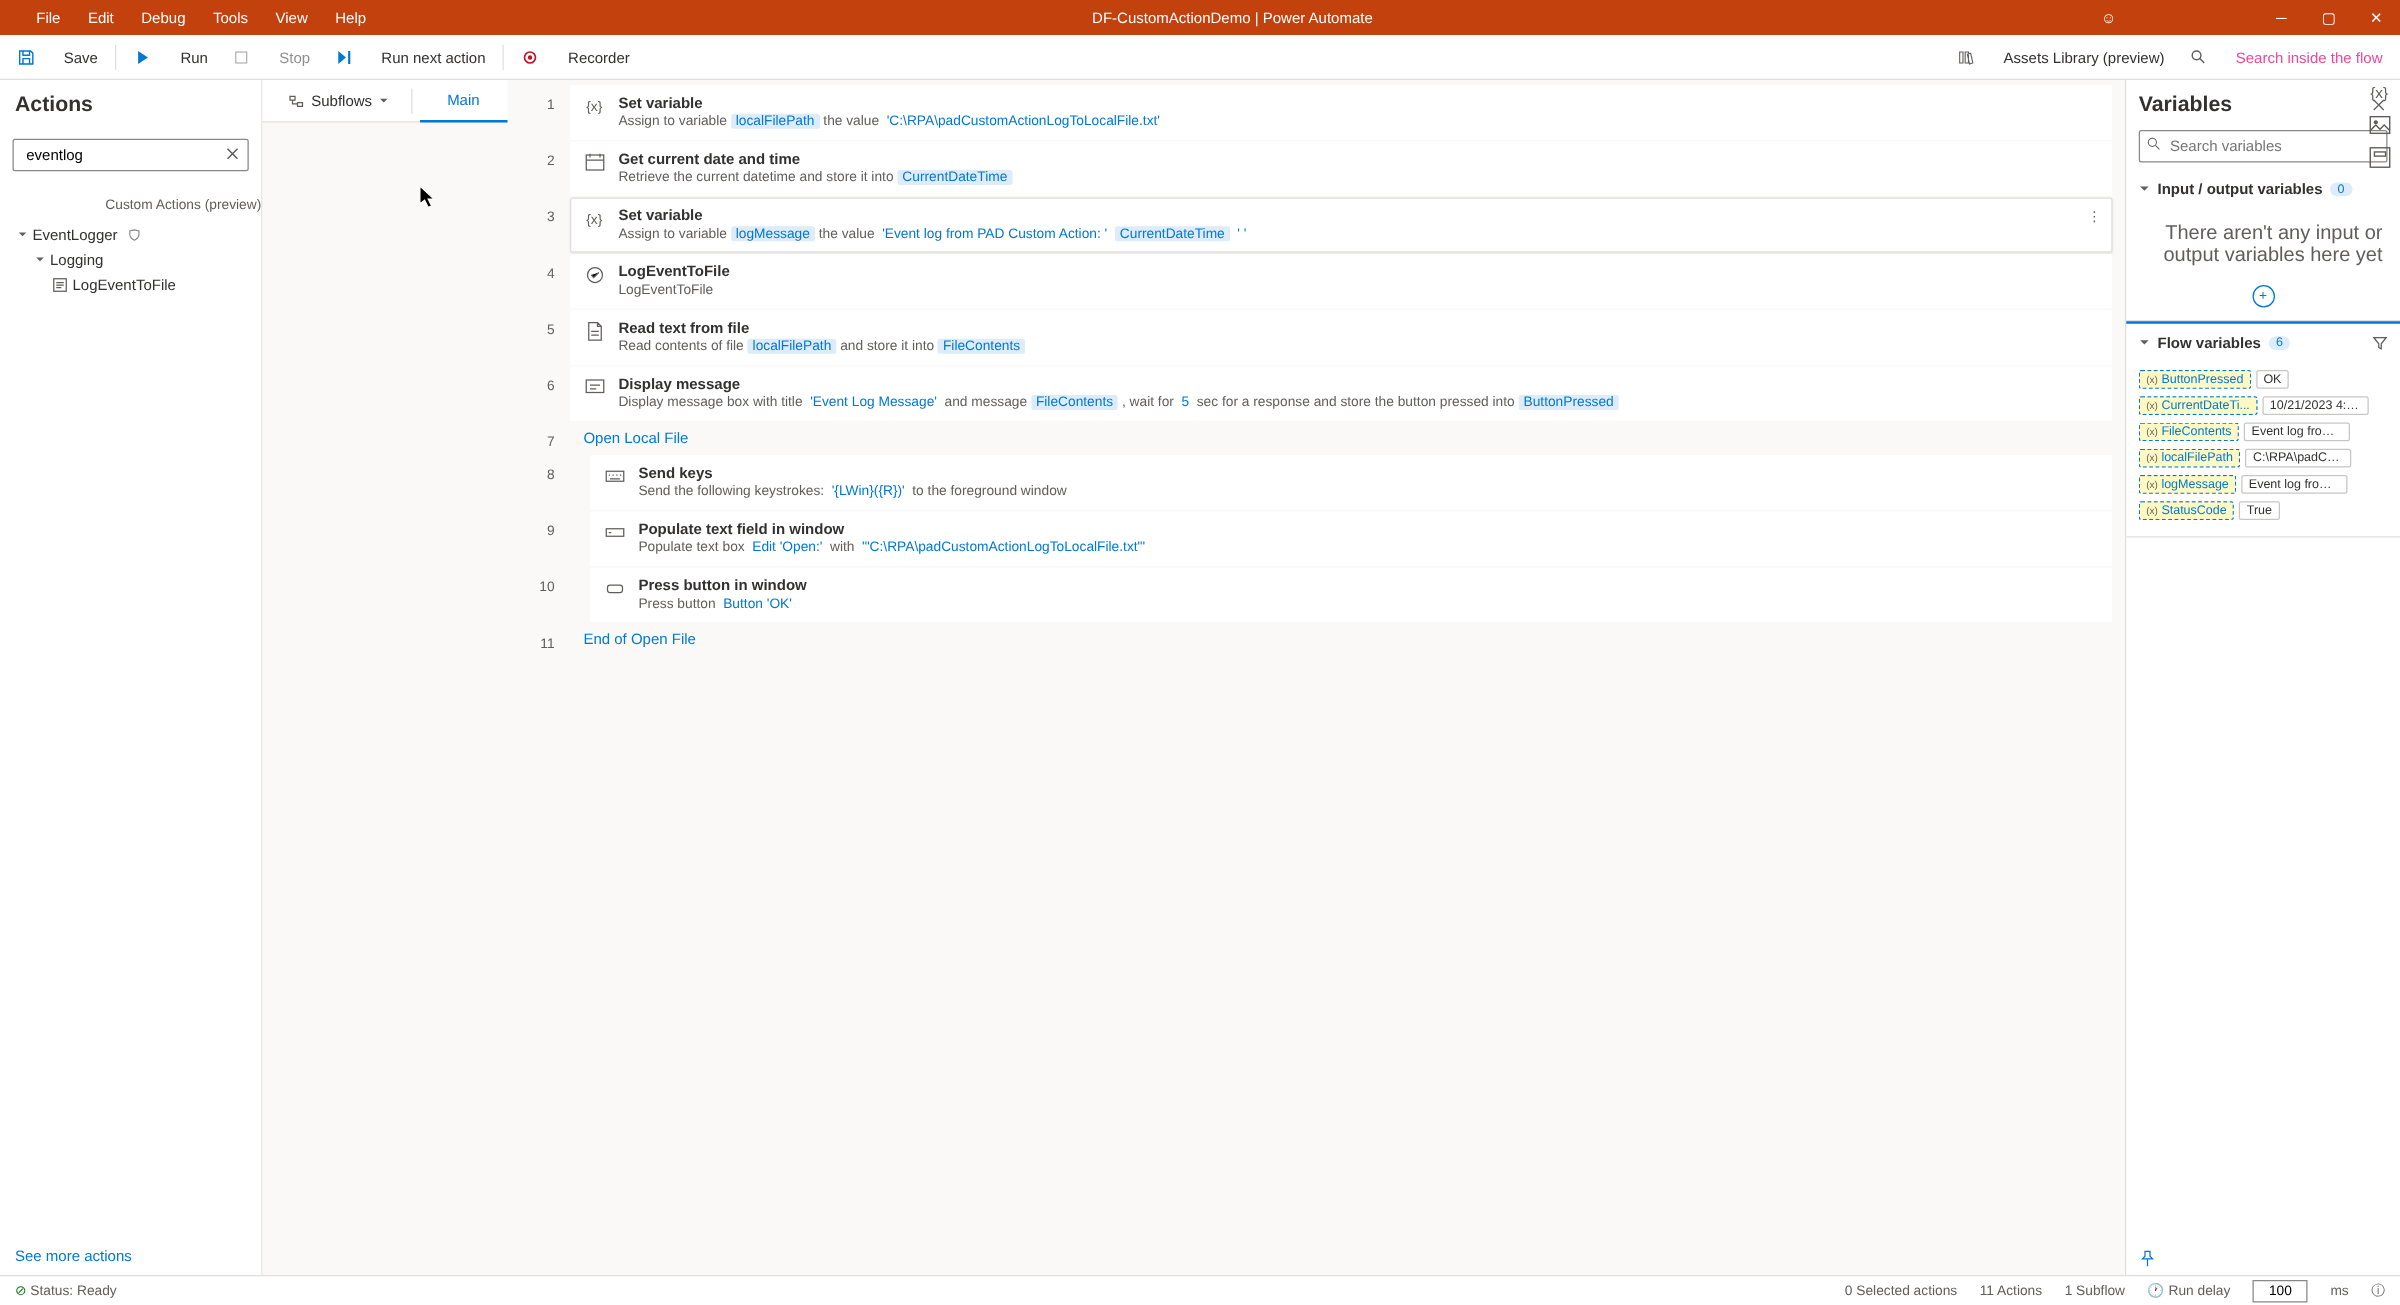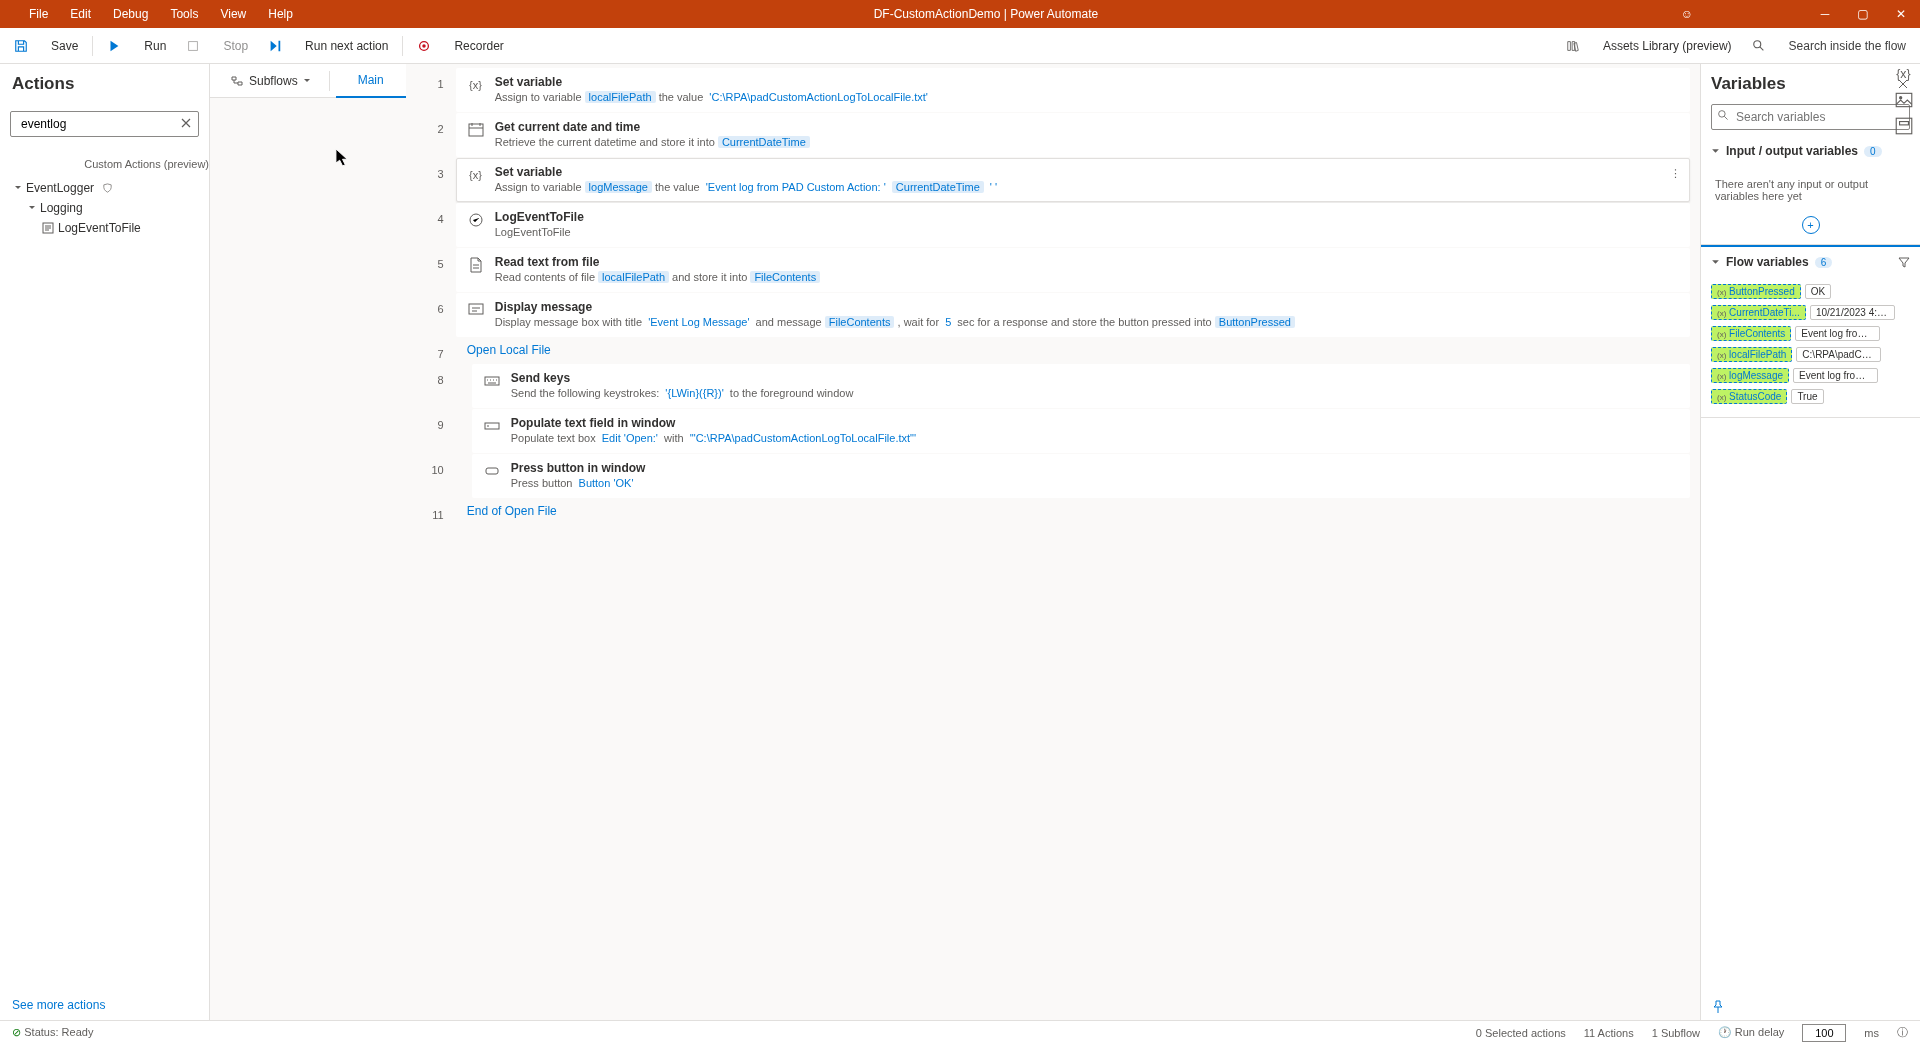--- a/index.html
+++ b/index.html
@@ -49,24 +49,24 @@
 .cstep .sbody{background:transparent;padding:4px 10px}
 .cstep .stit{font-weight:normal;color:#0078d4}
 .rpanel{width:220px;background:#fff;border-left:1px solid #e1dfdd;display:flex;flex-direction:column}
 .rhead{display:flex;align-items:center;padding:10px 10px 4px}
 .rhead h2{font-size:17px;font-weight:600;flex:1}
 .rx{width:14px;cursor:pointer;color:#605e5c}
 .vsect{border-bottom:1px solid #e1dfdd}
 .vshead{display:flex;align-items:center;padding:8px 10px;font-size:12px;font-weight:600;gap:6px;cursor:pointer}
 .badge{background:#deecf9;color:#0078d4;border-radius:8px;padding:0 6px;font-size:10px;font-weight:normal}
 .vsbody{padding:4px 10px 10px}
-.empty{text-align:left;font-size:11px;color:#605e5c;padding:8px 4px}
+.empty{text-align:right;font-size:16px;color:#605e5c;padding:8px 4px}
 .plus{width:18px;height:18px;border:1px solid #0078d4;border-radius:50%;color:#0078d4;display:inline-flex;align-items:center;justify-content:center;cursor:pointer;margin-top:6px}
 .vchip{display:inline-flex;align-items:center;gap:4px;margin:3px 0}
-.vn{border:1px dashed #0078d4;border-radius:2px;padding:1px 5px;font-size:10px;color:#0078d4;background:#bef264}
+.vn{border:1px dashed #0078d4;border-radius:2px;padding:1px 5px;font-size:10px;color:#0078d4;background:#fef9c3}
 .vv{border:1px solid #c8c6c4;border-radius:2px;padding:1px 5px;font-size:10px;color:#323130;background:#fff;max-width:85px;overflow:hidden;text-overflow:ellipsis;white-space:nowrap}
 .status{height:24px;background:#fff;border-top:1px solid #e1dfdd;display:flex;align-items:center;font-size:11px;color:#605e5c;padding:0 12px;gap:18px}
 .status .r{margin-left:auto;display:flex;align-items:center;gap:18px}
 .rdin{width:44px;height:18px;border:1px solid #8a8886;font-size:11px;text-align:center}
 .sidebtns{position:absolute;right:0;top:64px;width:32px;display:flex;flex-direction:column;gap:6px;align-items:center}
 .sbtn{width:20px;height:20px;color:#605e5c;cursor:pointer}
 .cursor{position:absolute;left:335px;top:148px;width:15px;height:20px;pointer-events:none;z-index:999}
 svg{display:block}
 </style>
 </head>
@@ -144,21 +144,21 @@
         </span>
         <span>Assets Library (preview)</span>
       </div>
   <div class="tbtn">
         <span class="ic">
           <svg viewBox="0 0 16 16">
             <circle cx="6" cy="6" r="4" fill="none" stroke="#605e5c" stroke-width="1.3"></circle>
             <path stroke="#605e5c" stroke-width="1.3" d="M9 9l4 4"></path>
           </svg>
         </span>
-        <span style="color:#404040">Search inside the flow</span>
+        <span style="color:#ec4899">Search inside the flow</span>
       </div>
  </div>
 </div>
 
 <div class="content">
  <div class="lpanel">
   <div class="lhead">Actions</div>
   <div class="srch">
    <input class="sin" value="eventlog" style="">
    <span class="sx">

